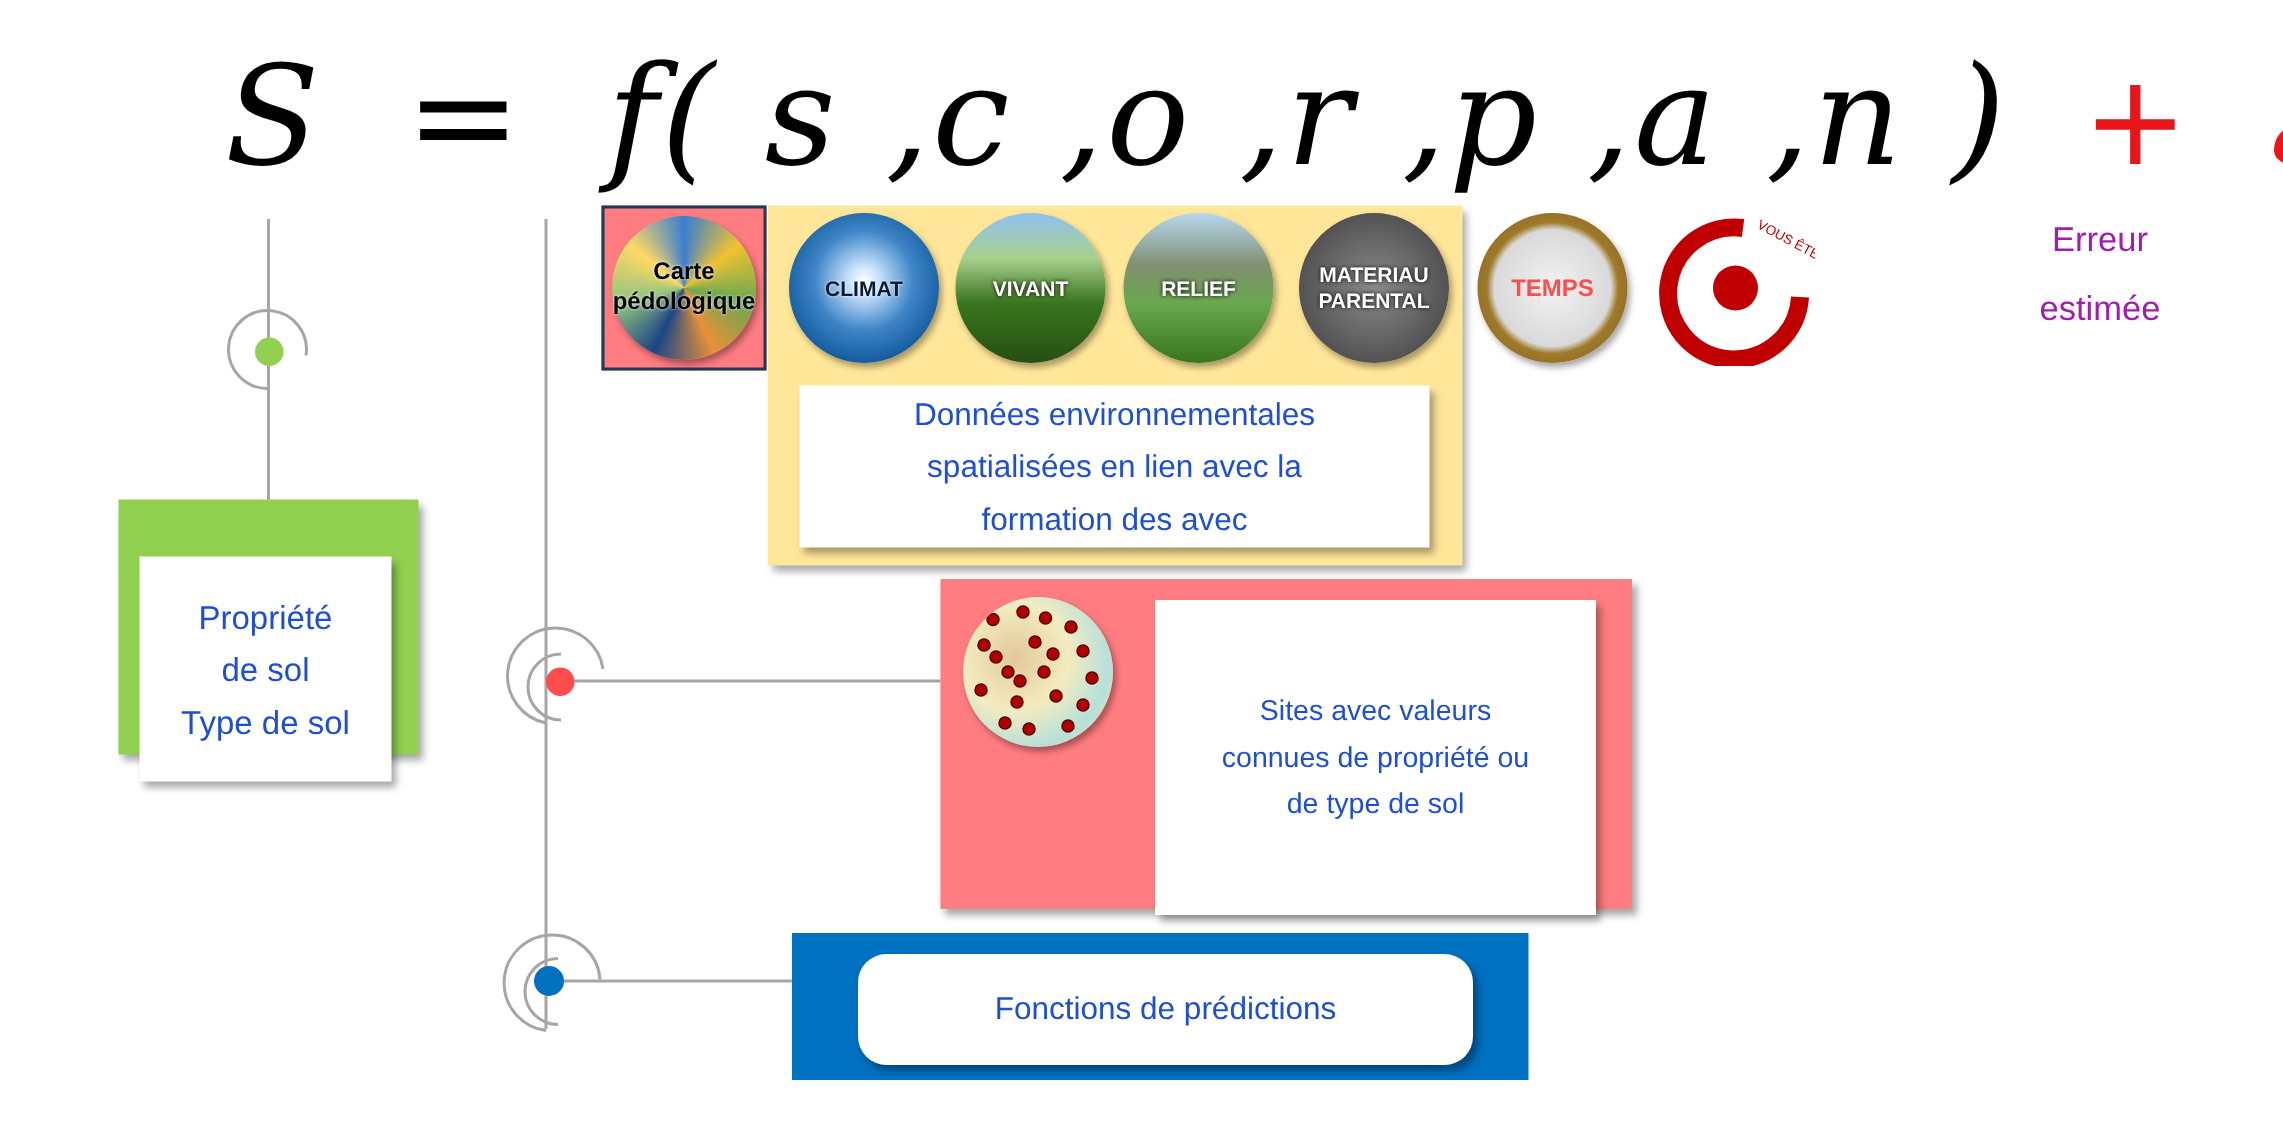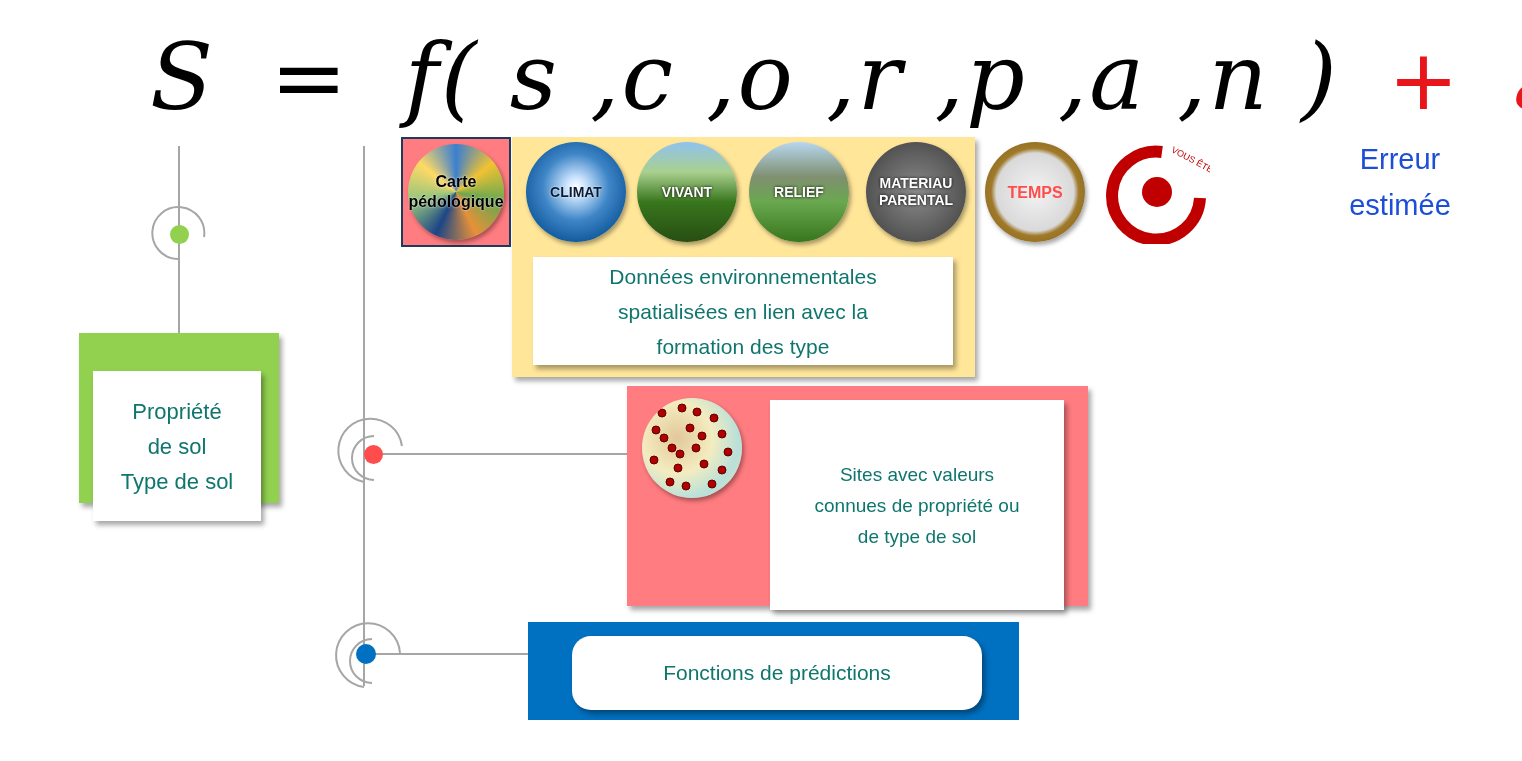--- a/index.html
+++ b/index.html
@@ -3,27 +3,27 @@
 <meta charset="utf-8">
 <style>
   html, body { margin:0; padding:0; }
   body { width:1522px; height:761px; background:#ffffff; position:relative; overflow:hidden;
          font-family:"Liberation Sans", sans-serif; }
   .abs { position:absolute; }
   .formula { left:150px; top:18px; height:120px; font-family:"DejaVu Serif", serif; font-style:italic;
              font-size:92px; color:#000; white-space:nowrap; letter-spacing:2px; line-height:120px; }
   .formula .plus { color:#e8151b; font-style:normal; font-family:"DejaVu Sans", sans-serif; font-size:84px; margin-left:18px; }
   .formula .eps { color:#e8151b; margin-left:22px; }
-  .err { left:1325px; top:136px; width:150px; text-align:center; color:#1d4ed8; font-size:29px; line-height:46px; }
+  .err { left:1325px; top:136px; width:150px; text-align:center; color:#a21caf; font-size:23px; line-height:46px; }
   .vline { background:#a6a6a6; width:2px; }
   .hline { background:#a6a6a6; height:2px; }
   .dot { border-radius:50%; }
   .card { box-shadow:3px 4px 5px rgba(0,0,0,0.35); }
   .inner { background:#fff; box-shadow:3px 4px 5px rgba(0,0,0,0.35); display:flex; align-items:center; justify-content:center;
-           text-align:center; color:#0f766e; font-size:22px; line-height:35px; }
+           text-align:center; color:#1d4ed8; font-size:22px; line-height:35px; }
   .circle { position:absolute; width:100px; height:100px; border-radius:50%; top:142px;
             box-shadow:2px 3px 4px rgba(0,0,0,0.35); display:flex; align-items:center; justify-content:center;
             color:#fff; font-weight:bold; font-size:14px; text-align:center; text-shadow:0 0 3px #000; line-height:17px; }
 </style>
 </head>
 <body>
 
 <div class="abs formula">
   <span>S</span>
   <span style="font-style:normal;margin:0 24px;">=</span>
@@ -83,21 +83,21 @@
 <svg class="abs" style="left:1100px;top:140px;" width="110" height="104">
   <path d="M62 12 A44 44 0 1 0 100 58" fill="none" stroke="#c00000" stroke-width="12"></path>
   <circle cx="57" cy="52" r="15" fill="#c00000"></circle>
   <text x="68" y="17" font-size="9" fill="#c00000" font-family="Liberation Sans, sans-serif" transform="rotate(28 80 20)">VOUS ÊTES ICI</text>
 </svg>
 
 <div class="abs inner" style="left:533px;top:257px;width:420px;height:108px;font-size:21px;line-height:35px;">
   <div>
     <div>Données environnementales</div>
     <div>spatialisées en lien avec la</div>
-    <div>formation des type</div>
+    <div>formation des avec</div>
   </div>
 </div>
 
 <svg class="abs" style="left:330px;top:410px;" width="80" height="80">
   <path d="M34 72 A32 32 0 1 1 72 36" fill="none" stroke="#a6a6a6" stroke-width="2"></path>
   <path d="M44 70 A22 22 0 0 1 44 26" fill="none" stroke="#a6a6a6" stroke-width="2"></path>
 </svg>
 <div class="abs hline" style="left:380px;top:453px;width:247px;"></div>
 <div class="abs dot" style="left:364px;top:445px;width:19px;height:19px;background:#ff4d4d;"></div>
 

